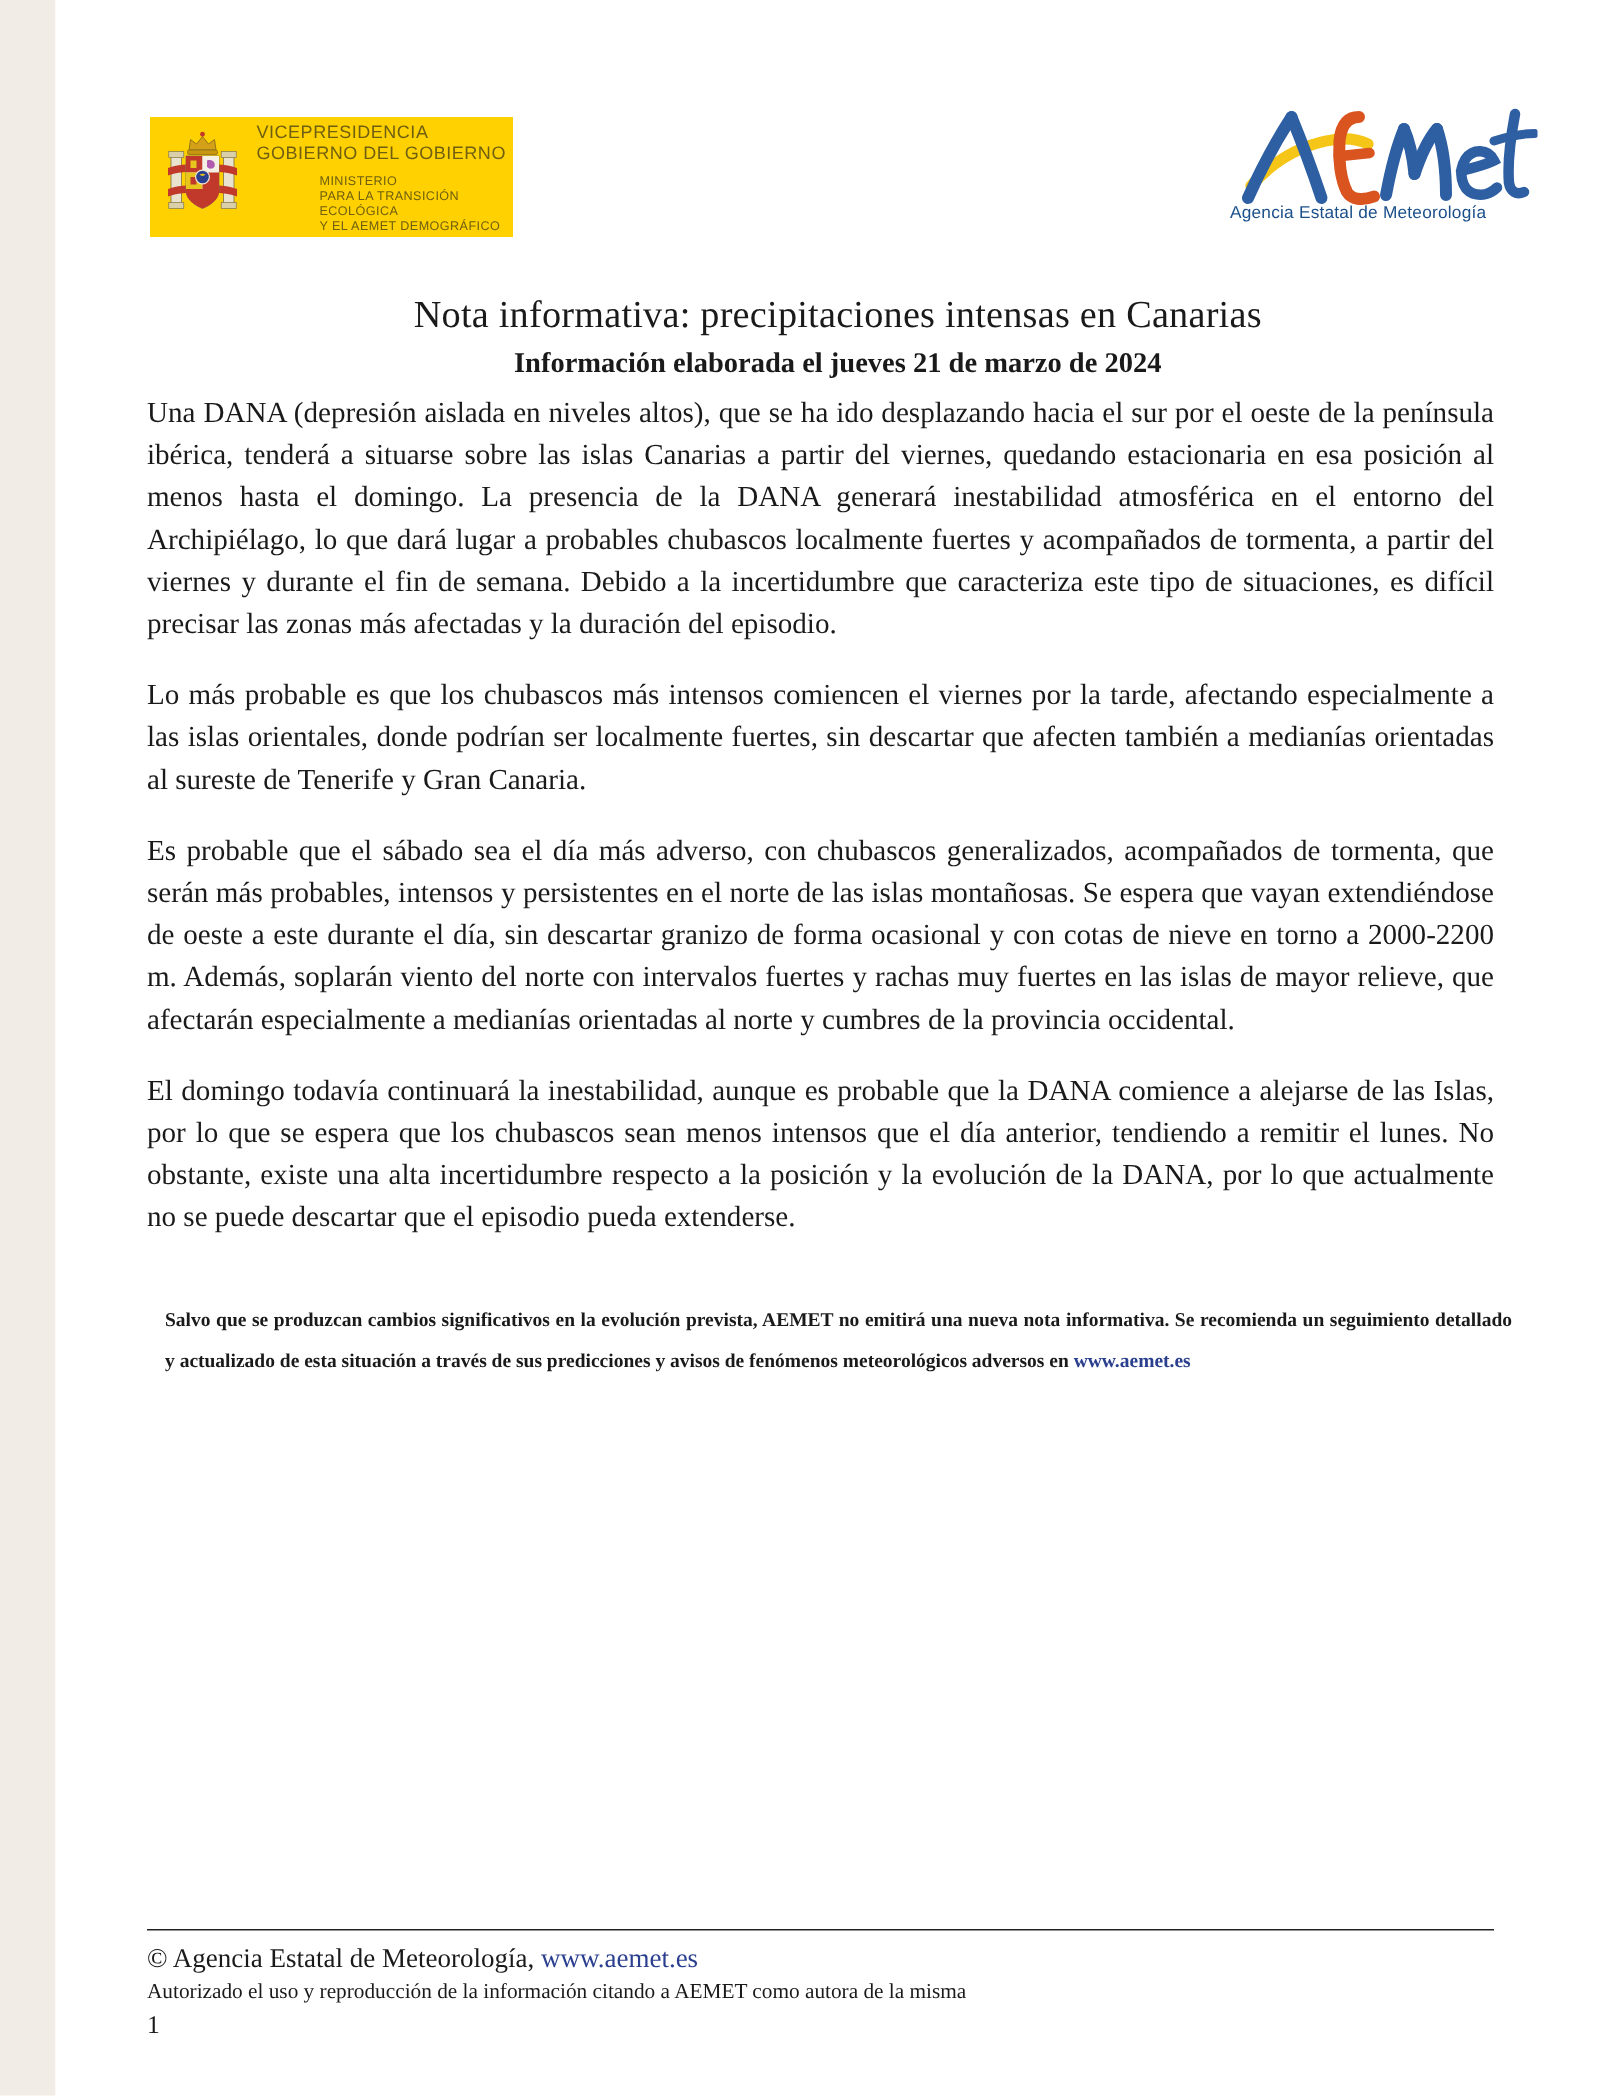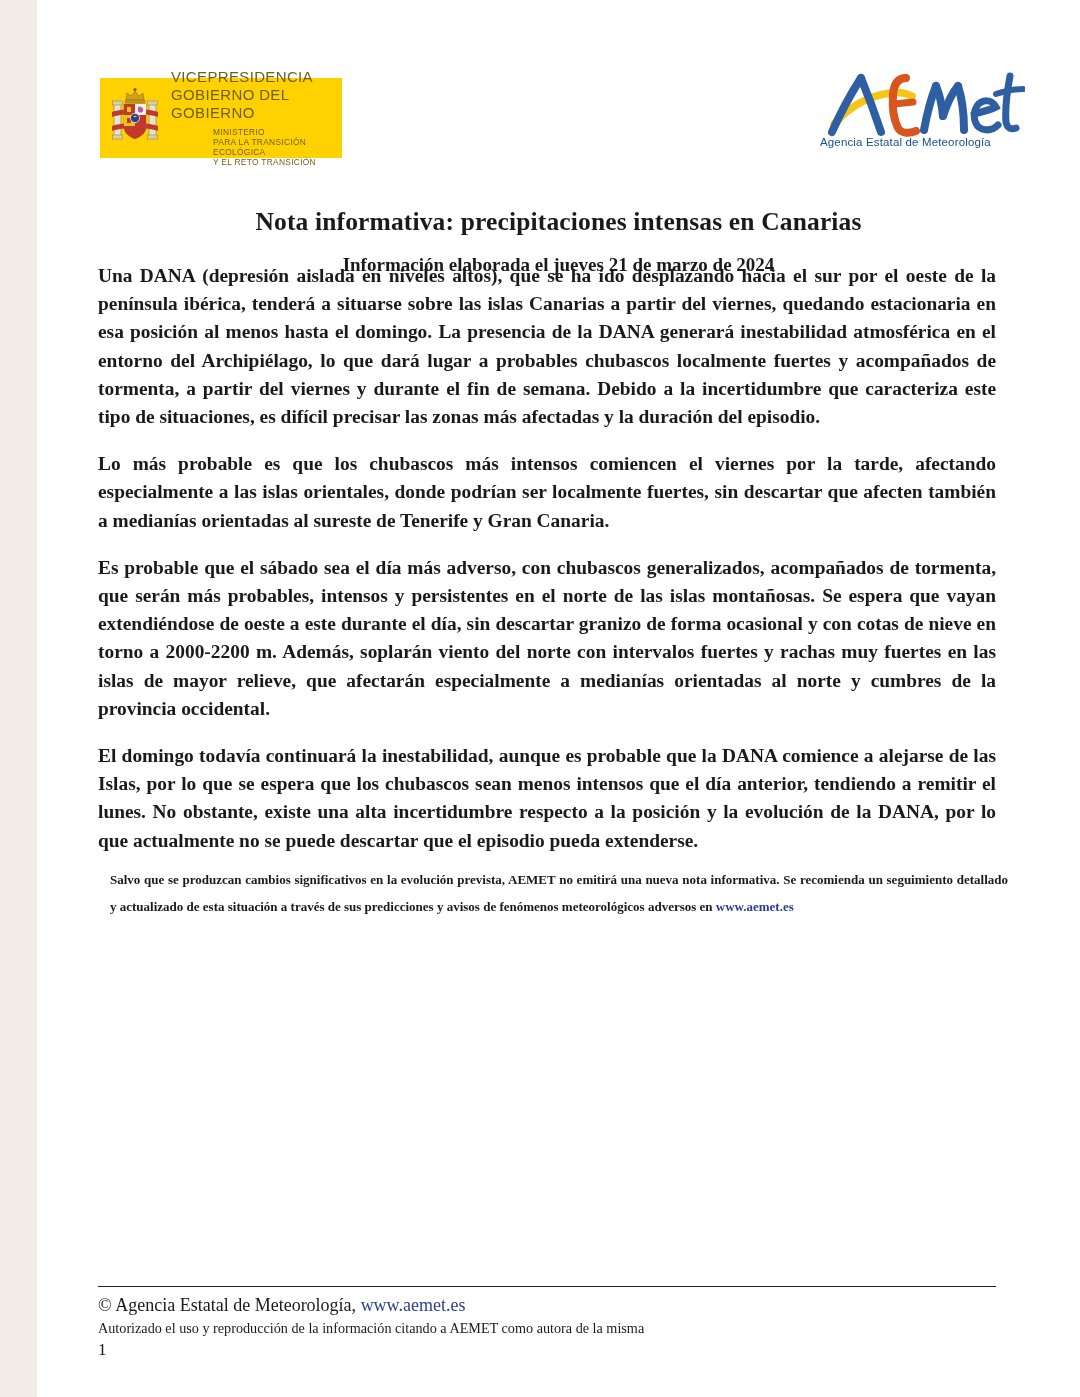--- a/index.html
+++ b/index.html
@@ -50,21 +50,21 @@
     margin-left: 10px;
     flex: none;
   }
   .gob-text {
     margin-left: 11px;
     font-family: "Liberation Sans", "DejaVu Sans", sans-serif;
     color: #7b6a12;
     line-height: 1.18;
   }
   .gob-text .t1 {
-    font-size: 15px;
+    font-size: 12px;
     letter-spacing: .35px;
     color: #6f5f10;
   }
   .gob-text .gap { height: 7px; }
   .gob-text .t2 {
     font-size: 8.4px;
     letter-spacing: .3px;
     color: #6f5f10;
     margin-left: 42px;
   }
@@ -85,44 +85,43 @@
 
   
   .title-block {
     position: absolute;
     left: 0; top: 190px;
     width: 1043px;
     text-align: center;
   }
   .doc-title {
     font-size: 25.5px;
-    font-weight: bold;
+    font-weight: normal;
     letter-spacing: .15px;
-    margin: 17px;
+    margin: 5px;
   }
   .doc-subtitle {
     font-size: 19px;
     margin: 7px 0 0 0;
     font-weight: bold;
   }
 
   
   .body-wrap {
     position: absolute;
     left: 61px; top: 262px;
     width: 898px;
   }
   .para {
     font-size: 19.4px;
     line-height: 28.2px;
     text-align: justify;
     text-justify: inter-word;
     margin: 0 0 19px 0;
     hyphens: manual;
-    font-weight: bold;
   }
   .para:last-child { margin-bottom: 0; }
 
   .notice {
     position: absolute;
     left: 73px; top: 866px;
     width: 898px;
     font-size: 13px;
     line-height: 27px;
     font-weight: bold;
@@ -200,21 +199,21 @@
 
         <circle cx="25" cy="32" r="4.6" fill="#2b3f8f" stroke="#f2e9d8" stroke-width="0.8"></circle>
         <path d="M23 30.5 q2 -1.5 4 0 q-2 1.5 -4 0 Z" fill="#e8c51c"></path>
       </svg>
       <div class="gob-text">
         <div class="t1">VICEPRESIDENCIA</div>
         <div class="t1">GOBIERNO DEL GOBIERNO</div>
         <div class="gap"></div>
         <div class="t2">MINISTERIO</div>
         <div class="t2">PARA LA TRANSICIÓN ECOLÓGICA</div>
-        <div class="t2">Y EL RETO TRANSICIÓN</div>
+        <div class="t2">Y EL AEMET DEMOGRÁFICO</div>
       </div>
     </div>
 
     <div class="aemet-logo">
       <svg class="aemet-mark" width="205" height="78" viewBox="0 0 205 78">
 
         <path d="M14 62 C30 44 48 34 70 31 C78 30 86 31 92 34" stroke="#f5c518" stroke-width="7.5" fill="none" stroke-linecap="round"></path>
 
         <path d="M12 70 C20 52 30 33 41 16" stroke="#2e5fa3" stroke-width="8" fill="none" stroke-linecap="round"></path>
         <path d="M41 16 C48 33 55 52 61 70" stroke="#2e5fa3" stroke-width="8" fill="none" stroke-linecap="round"></path>

